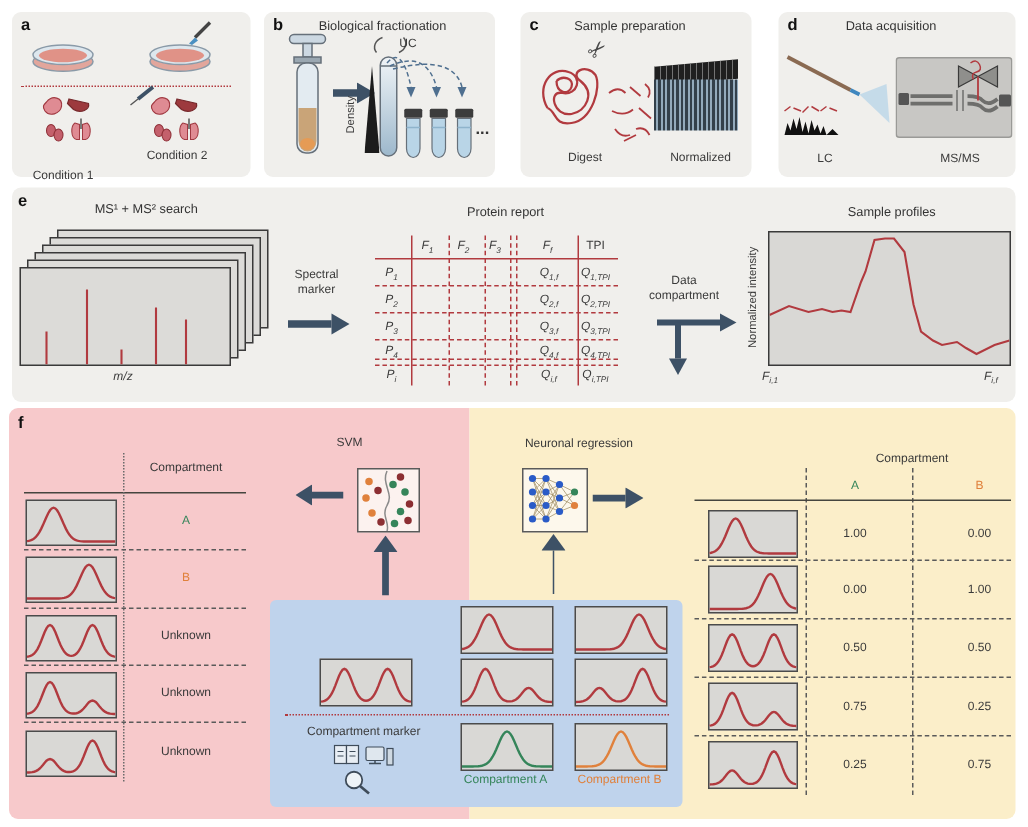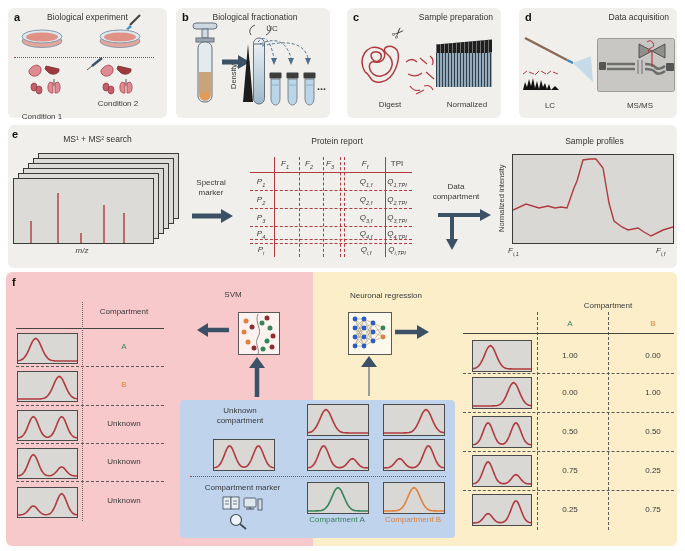--- a/index.html
+++ b/index.html
@@ -1,20 +1,20 @@
 <!DOCTYPE html>
 <html style="--red: #b13a3f; --green: #35855a; --orange: #e0813c; --slate: #3d5166; --pink: #f7c9cb; --yellow: #fbeec9; --blue: #bfd3ec; --panel: #f0efec; --thumb: #d9d8d5; --nnblue: #2a5bc7; --darkred: #8c2f33;"><head>
 <meta charset="utf-8">
 <style>
   html,body{margin:0;padding:0;background:#fff}
   #stage{position:relative;width:685px;height:551px;background:#ffffff;
          font-family:"Liberation Sans","DejaVu Sans",sans-serif;overflow:hidden}
   .ab{position:absolute}
   .t{font-size:8px;color:#3a3a3a;line-height:1.2}
-  .tc{text-align:center}.tr{text-align:right}
+  .tc{text-align:center}.tr{text-align:center}
   .it{font-style:italic}
   .ttl{font-size:8.5px;color:#333}
   .lbl{font-size:11px;font-weight:bold;color:#111}
   .panel{background:var(--panel);border-radius:6px}
   .card{background:#dcdbd8;border:1px solid #3a3a3a}
   .thumb{background:var(--thumb);border:1px solid #4b4b4b}
   .thumb svg,.plot svg{display:block;width:100%;height:100%}
   sub{font-size:5.5px}
   .hd{height:0;border-top:1px dashed #5a5a5a}
   .hsolid{height:0;border-top:1.3px solid #45453f}
@@ -47,21 +47,20 @@
 
   <div class="ab panel" style="left:8px;top:8px;width:159px;height:110px"></div>
   <div class="ab panel" style="left:176px;top:8px;width:154px;height:110px"></div>
   <div class="ab panel" style="left:347px;top:8px;width:154px;height:110px"></div>
   <div class="ab panel" style="left:519px;top:8px;width:158px;height:110px"></div>
   <div class="ab panel" style="left:8px;top:125px;width:669px;height:143px"></div>
   <div class="ab" style="left:6px;top:272px;width:307px;height:274px;background:var(--pink);border-radius:6px 0 0 6px"></div>
   <div class="ab" style="left:313px;top:272px;width:364px;height:274px;background:var(--yellow);border-radius:0 6px 6px 0"></div>
 
   <div class="ab lbl" style="left:14px;top:11px">a</div>
-  <div class="ab ttl tc" style="left:8px;top:12px;width:159px">Biological experiment</div>
   <svg class="ab" style="left:20px;top:28px" width="44" height="22" viewBox="0 0 44 22">
     <ellipse cx="22" cy="13" rx="20" ry="6.5" fill="#e2a69c" stroke="#8a9aa8" stroke-width="1"></ellipse>
     <ellipse cx="22" cy="8.5" rx="20" ry="6.5" fill="#dde7ee" stroke="#8a9aa8" stroke-width="1"></ellipse>
     <ellipse cx="22" cy="9" rx="16" ry="4.5" fill="#e09287"></ellipse>
   </svg>
   <svg class="ab" style="left:98px;top:28px" width="44" height="22" viewBox="0 0 44 22">
     <ellipse cx="22" cy="13" rx="20" ry="6.5" fill="#e2a69c" stroke="#8a9aa8" stroke-width="1"></ellipse>
     <ellipse cx="22" cy="8.5" rx="20" ry="6.5" fill="#dde7ee" stroke="#8a9aa8" stroke-width="1"></ellipse>
     <ellipse cx="22" cy="9" rx="16" ry="4.5" fill="#e09287"></ellipse>
   </svg>
@@ -454,21 +453,20 @@
   <div class="ab t tc" style="left:540px;top:466px;width:60px">0.75</div>
   <div class="ab t tc" style="left:623px;top:466px;width:60px">0.25</div>
   <div class="ab t tc" style="left:540px;top:505px;width:60px">0.25</div>
   <div class="ab t tc" style="left:623px;top:505px;width:60px">0.75</div>
   <div class="ab hd" style="left:463px;top:373px;width:211px"></div>
   <div class="ab hd" style="left:463px;top:412px;width:211px"></div>
   <div class="ab hd" style="left:463px;top:451px;width:211px"></div>
   <div class="ab hd" style="left:463px;top:490px;width:211px"></div>
 
   <div class="ab" style="left:180px;top:400px;width:275px;height:138px;background:var(--blue);border-radius:4px"></div>
-  <div class="ab t tc" style="left:200px;top:406px;width:80px">Unknown compartment</div>
   <div class="ab thumb" style="left:307px;top:404px;width:60px;height:30px">
       <svg viewBox="0 0 100 44" preserveAspectRatio="none">
         <path d="M0,41 L0,40.6 L2,40.3 L4,39.8 L6,39.1 L8,38.0 L10,36.4 L12,34.2 L14,31.5 L16,28.2 L18,24.4 L20,20.3 L22,16.2 L24,12.4 L26,9.4 L28,7.5 L30,6.8 L32,7.5 L34,9.4 L36,12.4 L38,16.2 L40,20.3 L42,24.4 L44,28.2 L46,31.5 L48,34.2 L50,36.4 L52,38.0 L54,39.1 L56,39.8 L58,40.3 L60,40.6 L62,40.8 L64,40.9 L66,40.9 L68,41.0 L70,41.0 L72,41.0 L74,41.0 L76,41.0 L78,41.0 L80,41.0 L82,41.0 L84,41.0 L86,41.0 L88,41.0 L90,41.0 L92,41.0 L94,41.0 L96,41.0 L98,41.0 L100,41.0" fill="none" stroke="#b13a3f" stroke-width="1.6" vector-effect="non-scaling-stroke"></path>
       </svg>
     </div>
   <div class="ab thumb" style="left:383px;top:404px;width:60px;height:30px">
       <svg viewBox="0 0 100 44" preserveAspectRatio="none">
         <path d="M0,41 L0,41.0 L2,41.0 L4,41.0 L6,41.0 L8,41.0 L10,41.0 L12,41.0 L14,41.0 L16,41.0 L18,41.0 L20,41.0 L22,41.0 L24,41.0 L26,41.0 L28,41.0 L30,41.0 L32,41.0 L34,40.9 L36,40.9 L38,40.8 L40,40.6 L42,40.3 L44,39.8 L46,39.1 L48,38.0 L50,36.4 L52,34.2 L54,31.5 L56,28.2 L58,24.4 L60,20.3 L62,16.2 L64,12.4 L66,9.4 L68,7.5 L70,6.8 L72,7.5 L74,9.4 L76,12.4 L78,16.2 L80,20.3 L82,24.4 L84,28.2 L86,31.5 L88,34.2 L90,36.4 L92,38.0 L94,39.1 L96,39.8 L98,40.3 L100,40.6" fill="none" stroke="#b13a3f" stroke-width="1.6" vector-effect="non-scaling-stroke"></path>
       </svg>
     </div>

